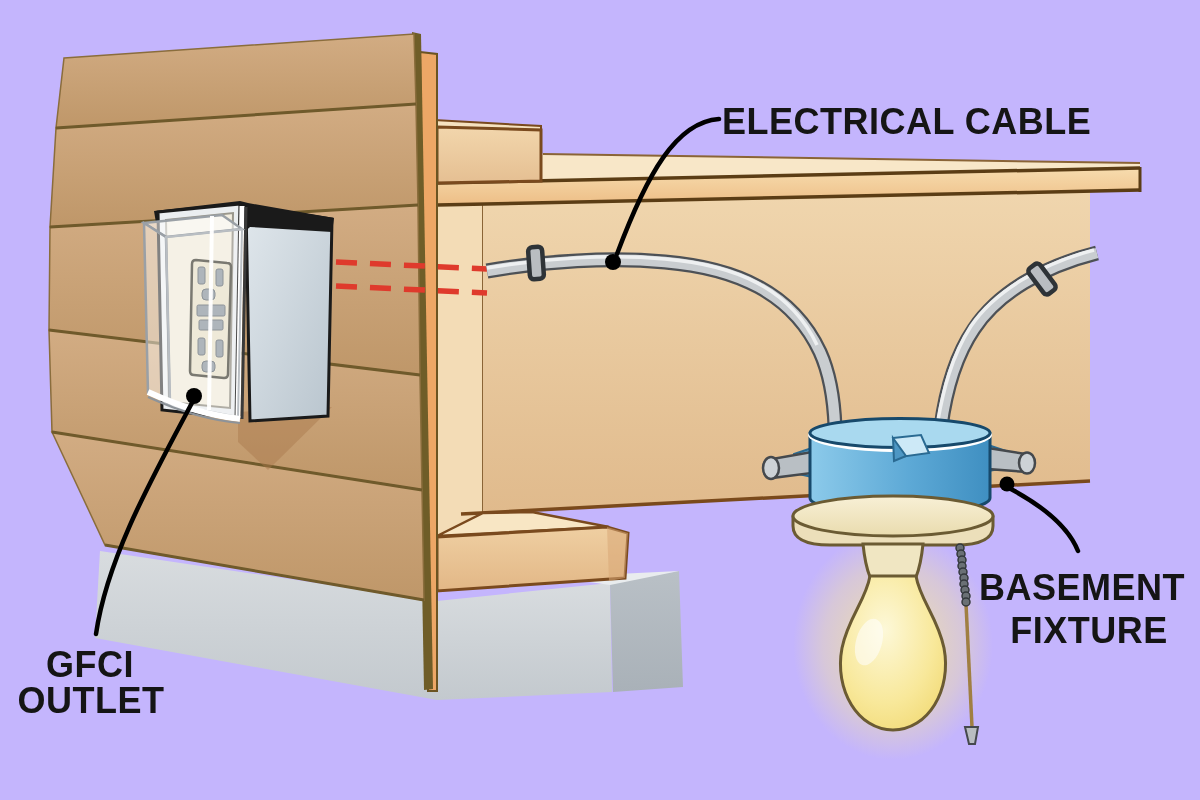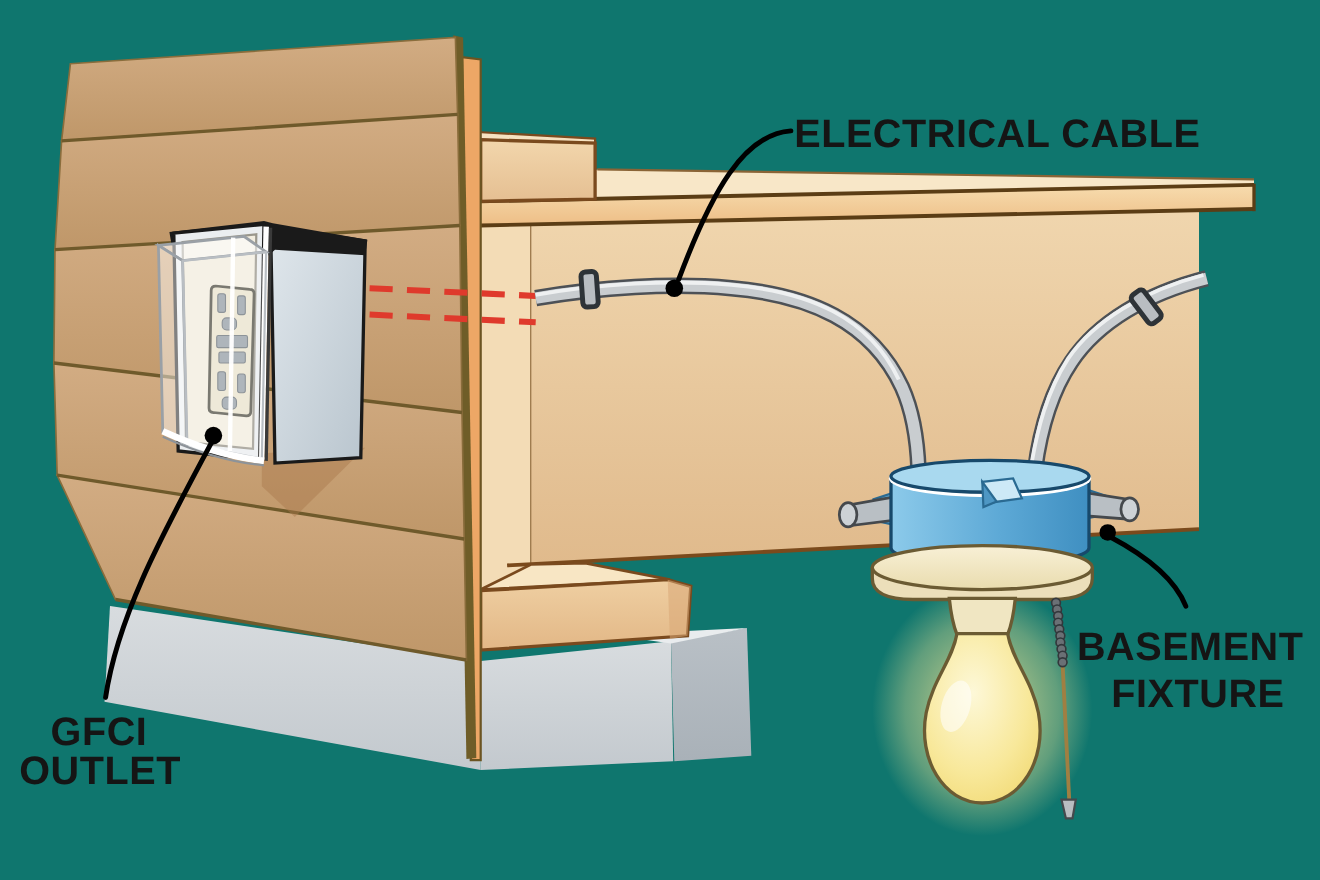--- a/index.html
+++ b/index.html
@@ -1,16 +1,16 @@
 <!DOCTYPE html>
 <html style="--label-color: #151515; --leader-color: #000000; --siding-tan: #c8a278; --siding-edge: #6f5a2b; --corner-strip-orange: #eda766; --joist-face: #e8c89e; --wood-outline: #7a4a1c; --subfloor-light: #f8e7c8; --concrete-gray: #ccd1d5; --cable-gray: #c9cdd0; --dashed-cable-red: #df3a2c; --junction-box-blue: #5da9d6; --canopy-cream: #f0e6c2; --bulb-yellow: #f6e388; --cover-clear: #e8ebee;"><head>
 <meta charset="utf-8">
 <style>
   html,body{margin:0;padding:0;background:#ffffff;}
-  .stage{position:relative;width:1200px;height:800px;background:#0f766e;overflow:hidden;}
+  .stage{position:relative;width:1200px;height:800px;background:#c4b5fd;overflow:hidden;}
   .callout{
     font-family:"Liberation Sans", sans-serif;
     font-weight:700;
     font-size:36px;
     letter-spacing:0.5px;
     fill:var(--label-color,#151515);
   }
   .leader{stroke:#000;stroke-width:4.5;fill:none;stroke-linecap:round;}
   .dot{fill:#000;}
 </style>

